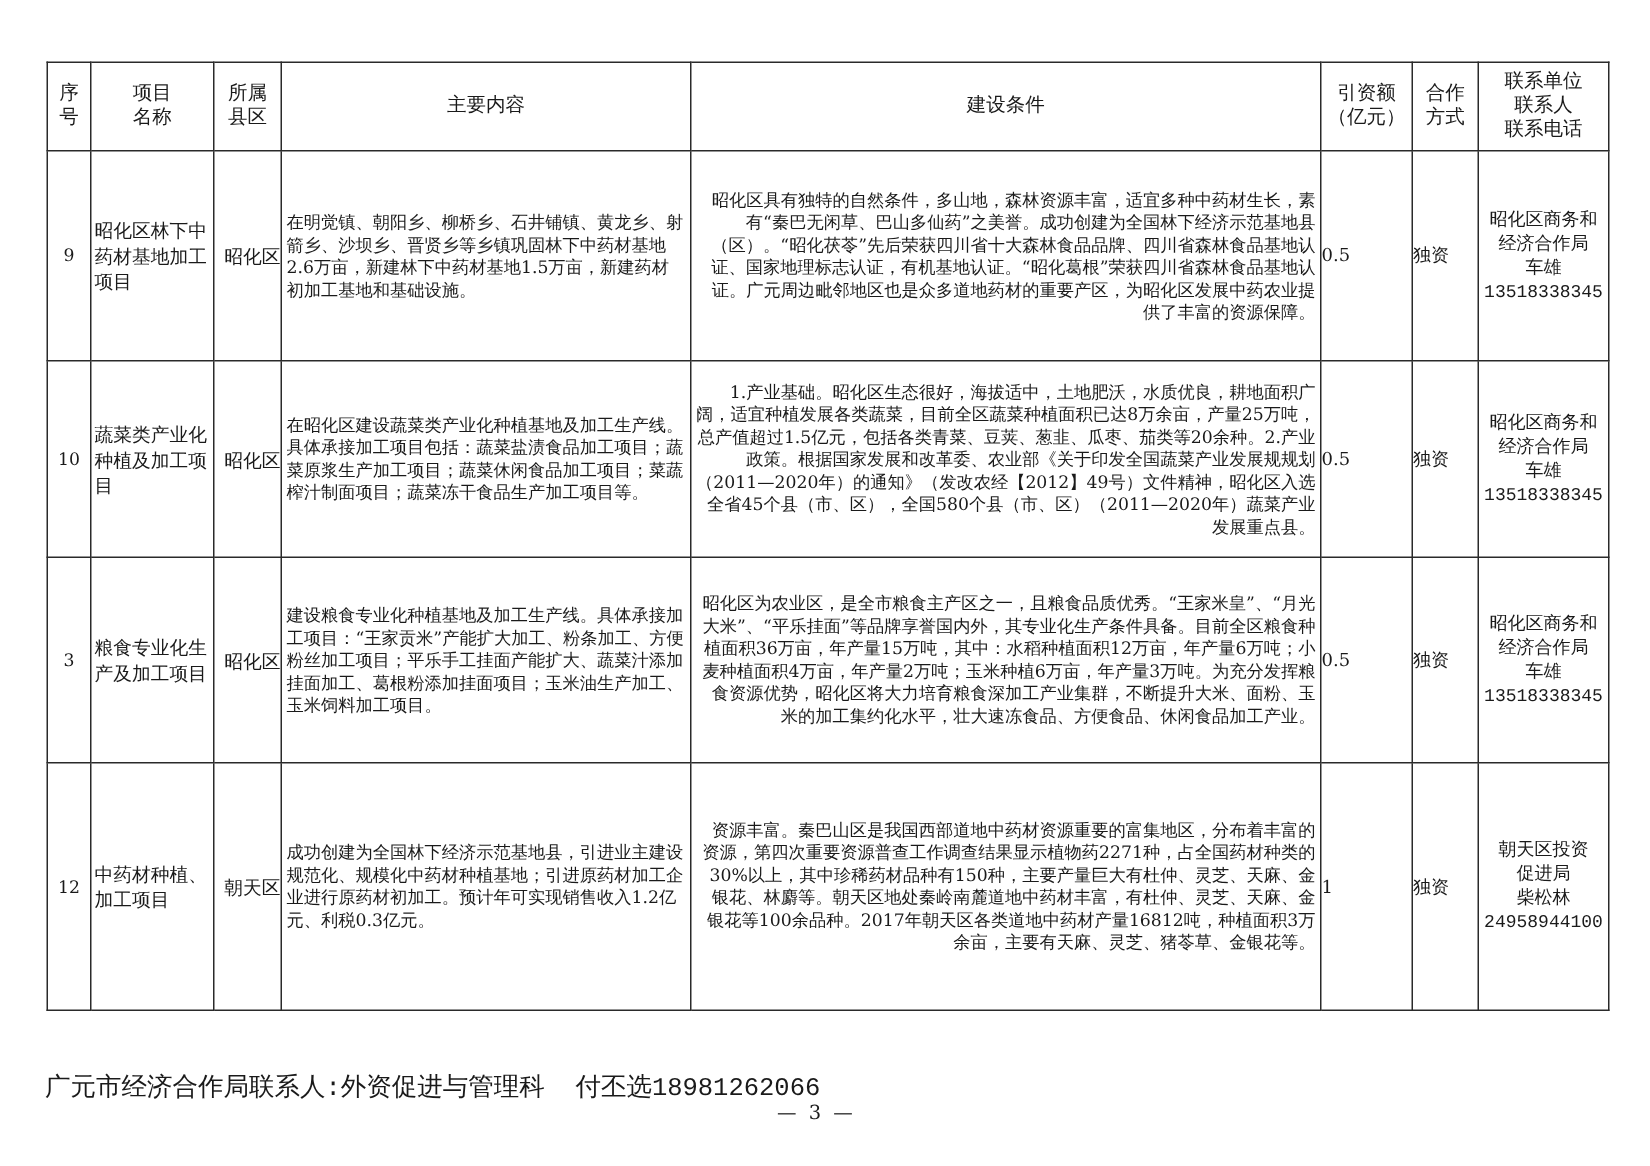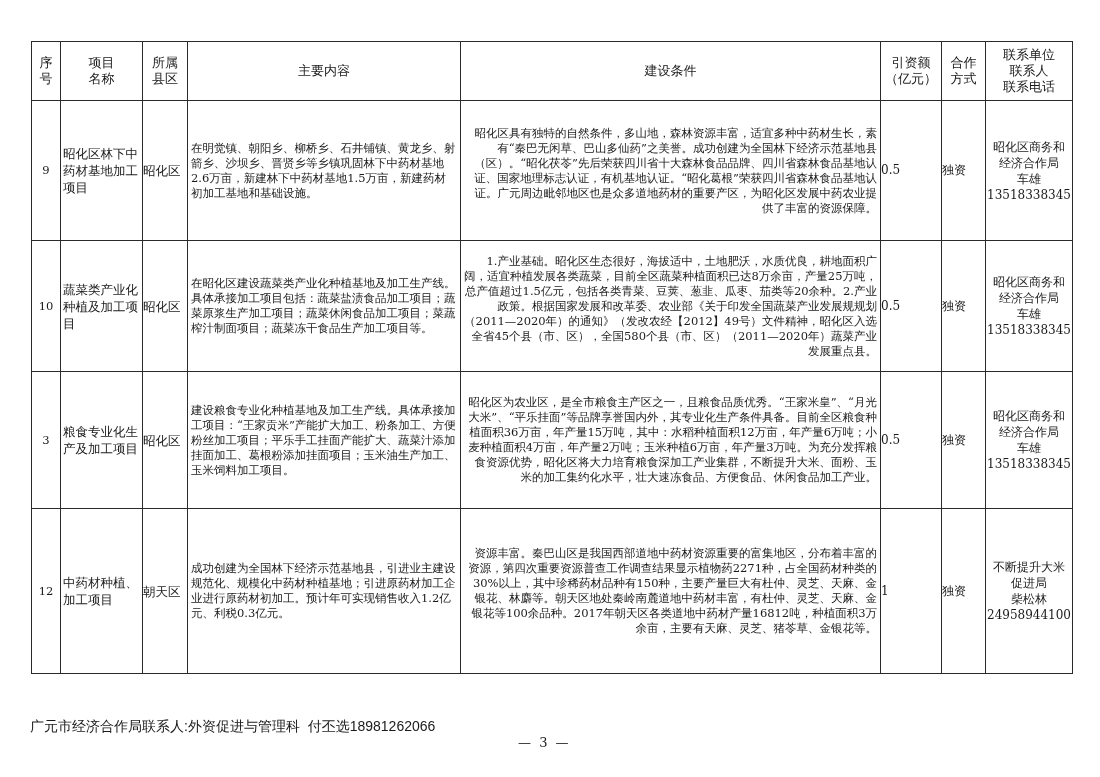--- a/index.html
+++ b/index.html
@@ -5,28 +5,28 @@
   html, body { margin: 0; padding: 0; background: #ffffff; }
   body { width: 1100px; height: 777px; position: relative; overflow: hidden;
          font-family: "DejaVu Serif", "Liberation Serif", serif; color: #1a1a1a; }
   table.proj { position: absolute; left: 31px; top: 41px; border-collapse: collapse;
                table-layout: fixed; width: 1041px; }
   table.proj td, table.proj th { border: 1.5px solid #2a2a2a; padding: 0; vertical-align: middle;
                font-weight: normal; font-size: 11.5px; line-height: 15px; }
   th { text-align: center; font-size: 13px !important; line-height: 16px !important; }
   .c-no { text-align: center; }
   .c-name { text-align: left; padding: 0 2px !important; font-size: 12.5px !important; line-height: 17px !important; }
-  .c-dist { text-align: left; font-size: 12.5px !important; }
+  .c-dist { text-align: right; font-size: 12.5px !important; }
   .c-main { text-align: left; padding: 0 3px !important; }
   .c-cond { text-align: right; padding: 4px 3px !important; }
   .c-amt, .c-mode { text-align: left; font-size: 12px !important; }
-  .c-contact { text-align: center; font-size: 12px !important; line-height: 16px !important; }
+  .c-contact { text-align: center; font-size: 12px !important; line-height: 16px !important; font-family: Liberation Mono, monospace; }
   .stack span { display: block; }
-  .footer { position: absolute; left: 30px; top: 718px; font-size: 14px; line-height: 17px;
-            font-family: Liberation Sans, sans-serif; }
+  .footer { position: absolute; left: 30px; top: 718px; font-size: 17px; line-height: 17px;
+            font-family: Liberation Mono, monospace; }
   .footer .line { white-space: pre; }
   .page-num { position: absolute; left: 518px; top: 735px; font-size: 13px;
               font-family: "DejaVu Serif", "Liberation Serif", serif; letter-spacing: 2px; }
 </style>
 </head>
 <body>
 
 <table class="proj">
   <colgroup>
     <col style="width:29px">
@@ -117,21 +117,21 @@
     </tr>
     <tr style="height:165px">
       <td class="c-no">12</td>
       <td class="c-name">中药材种植、加工项目</td>
       <td class="c-dist">朝天区</td>
       <td class="c-main">成功创建为全国林下经济示范基地县，引进业主建设规范化、规模化中药材种植基地；引进原药材加工企业进行原药材初加工。预计年可实现销售收入1.2亿元、利税0.3亿元。</td>
       <td class="c-cond">资源丰富。秦巴山区是我国西部道地中药材资源重要的富集地区，分布着丰富的资源，第四次重要资源普查工作调查结果显示植物药2271种，占全国药材种类的30%以上，其中珍稀药材品种有150种，主要产量巨大有杜仲、灵芝、天麻、金银花、林麝等。朝天区地处秦岭南麓道地中药材丰富，有杜仲、灵芝、天麻、金银花等100余品种。2017年朝天区各类道地中药材产量16812吨，种植面积3万余亩，主要有天麻、灵芝、猪苓草、金银花等。</td>
       <td class="c-amt">1</td>
       <td class="c-mode">独资</td>
       <td class="c-contact stack">
-        <span>不断提升大米</span>
+        <span>朝天区投资</span>
         <span>促进局</span>
         <span>柴松林</span>
         <span>24958944100</span>
       </td>
     </tr>
   </tbody>
 </table>
 
 <div class="footer">
   <div class="line">广元市经济合作局联系人:外资促进与管理科  付丕选18981262066</div>

